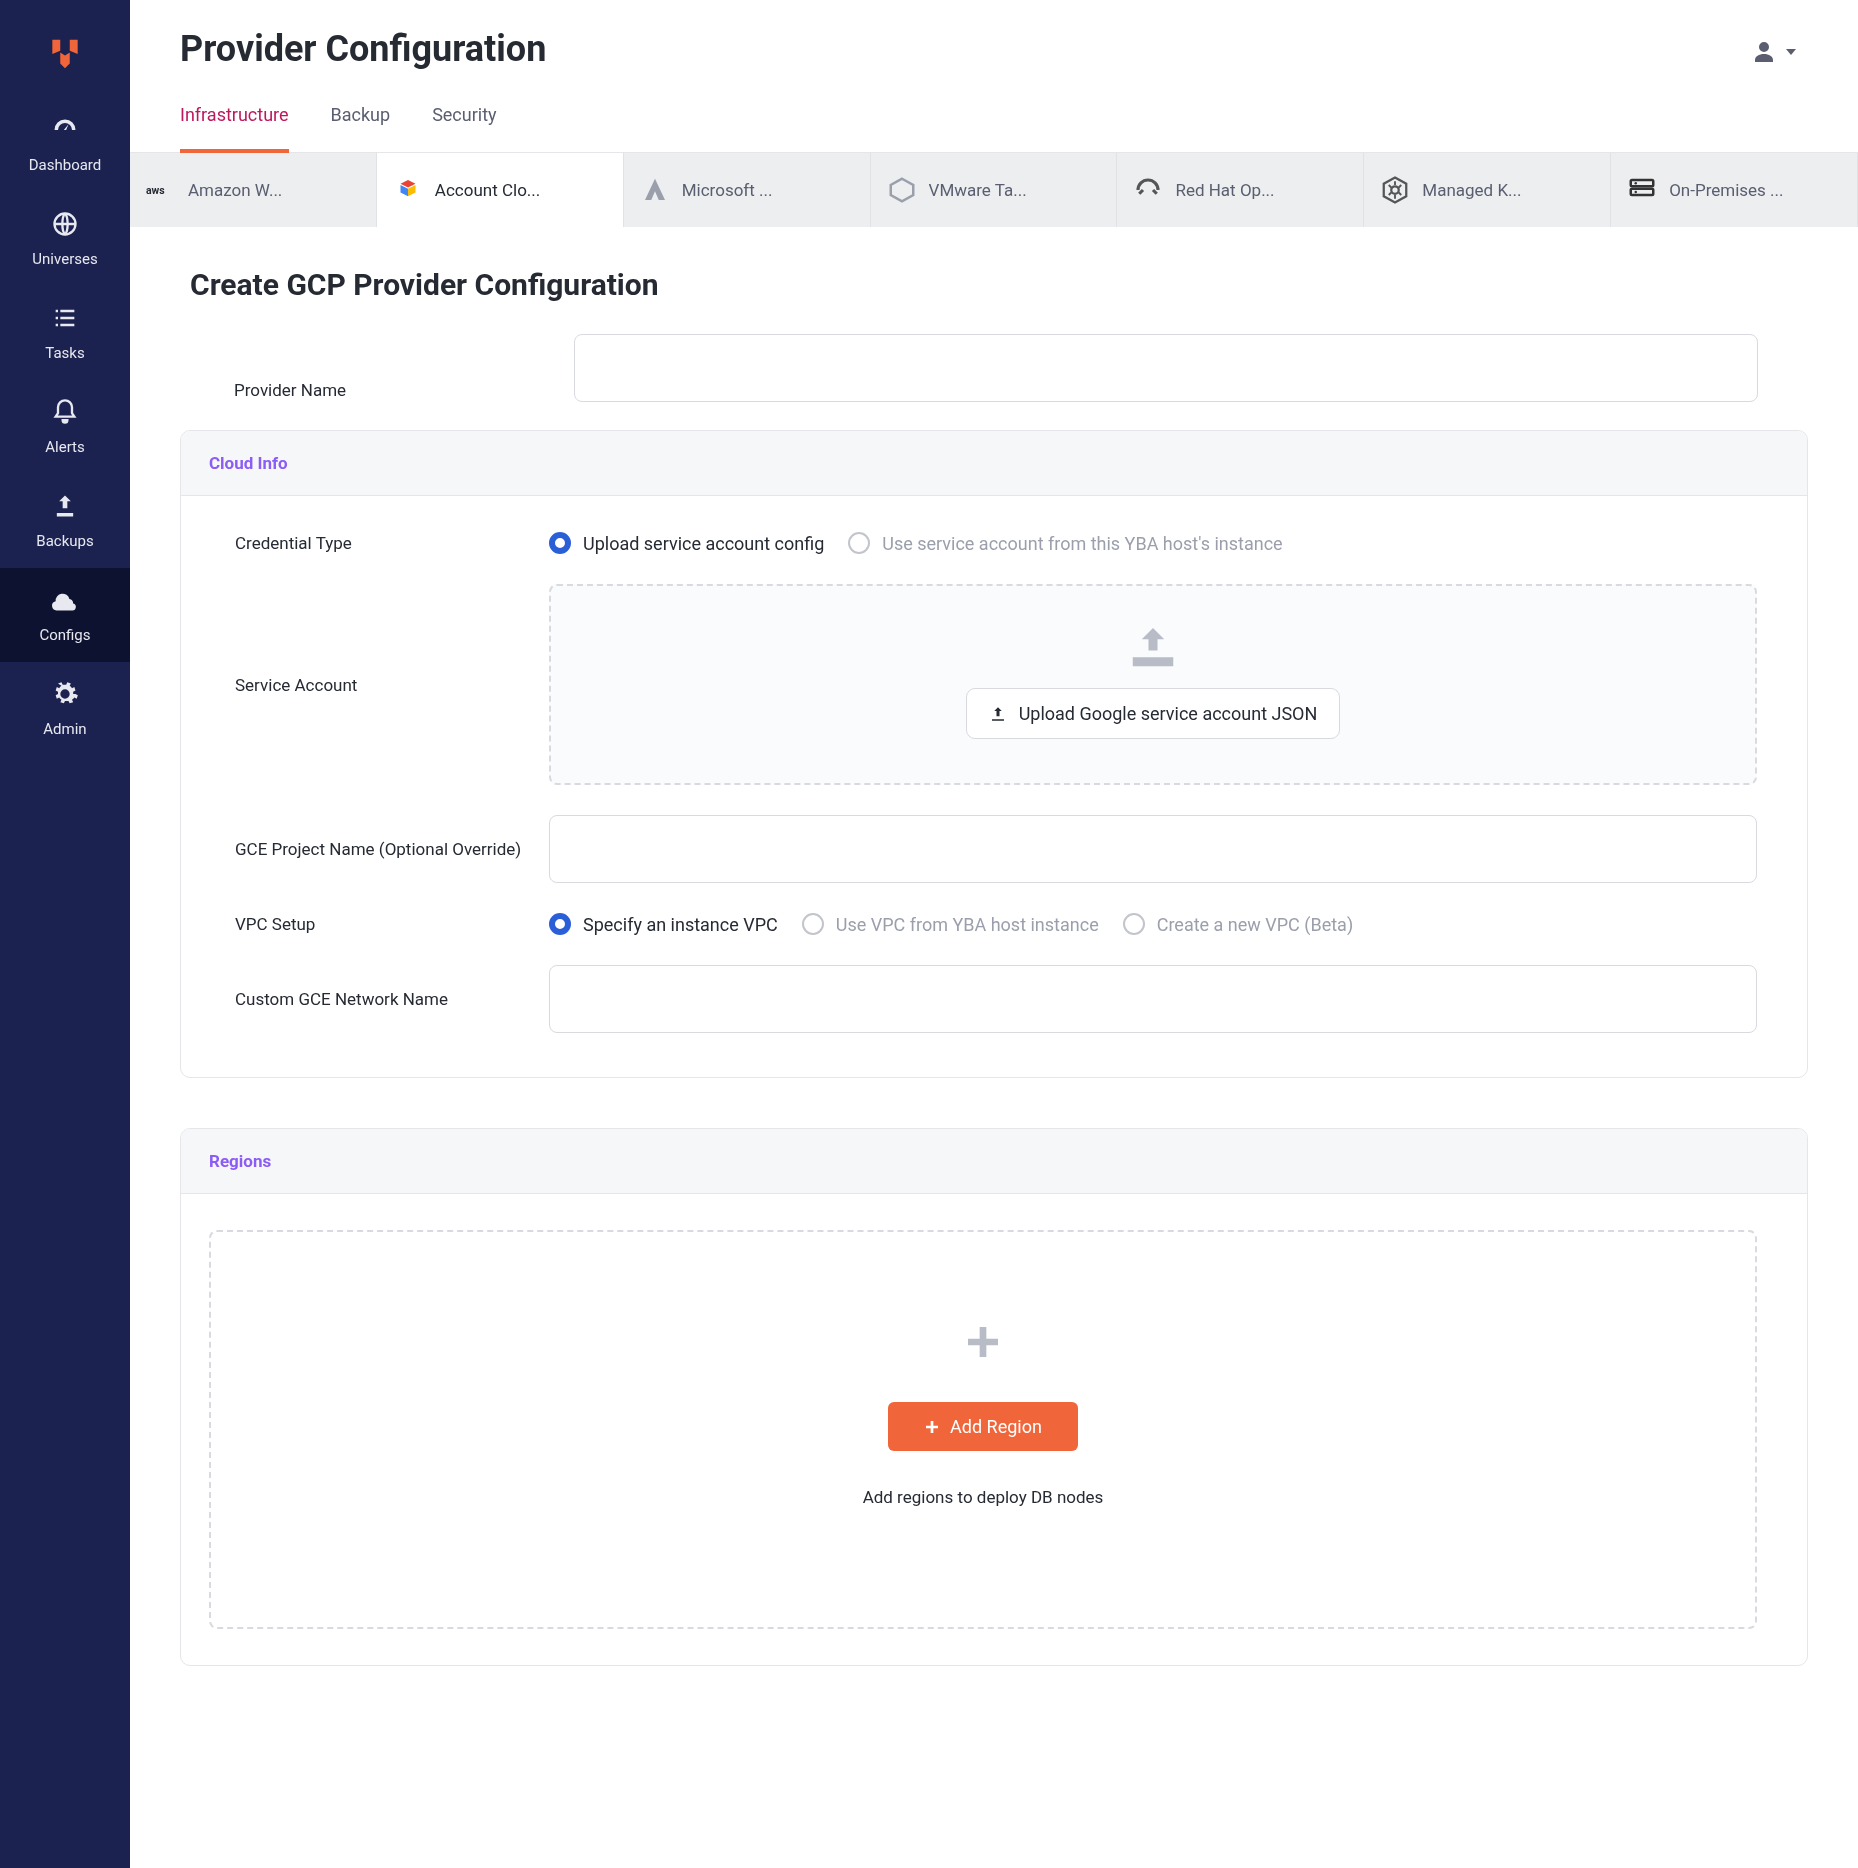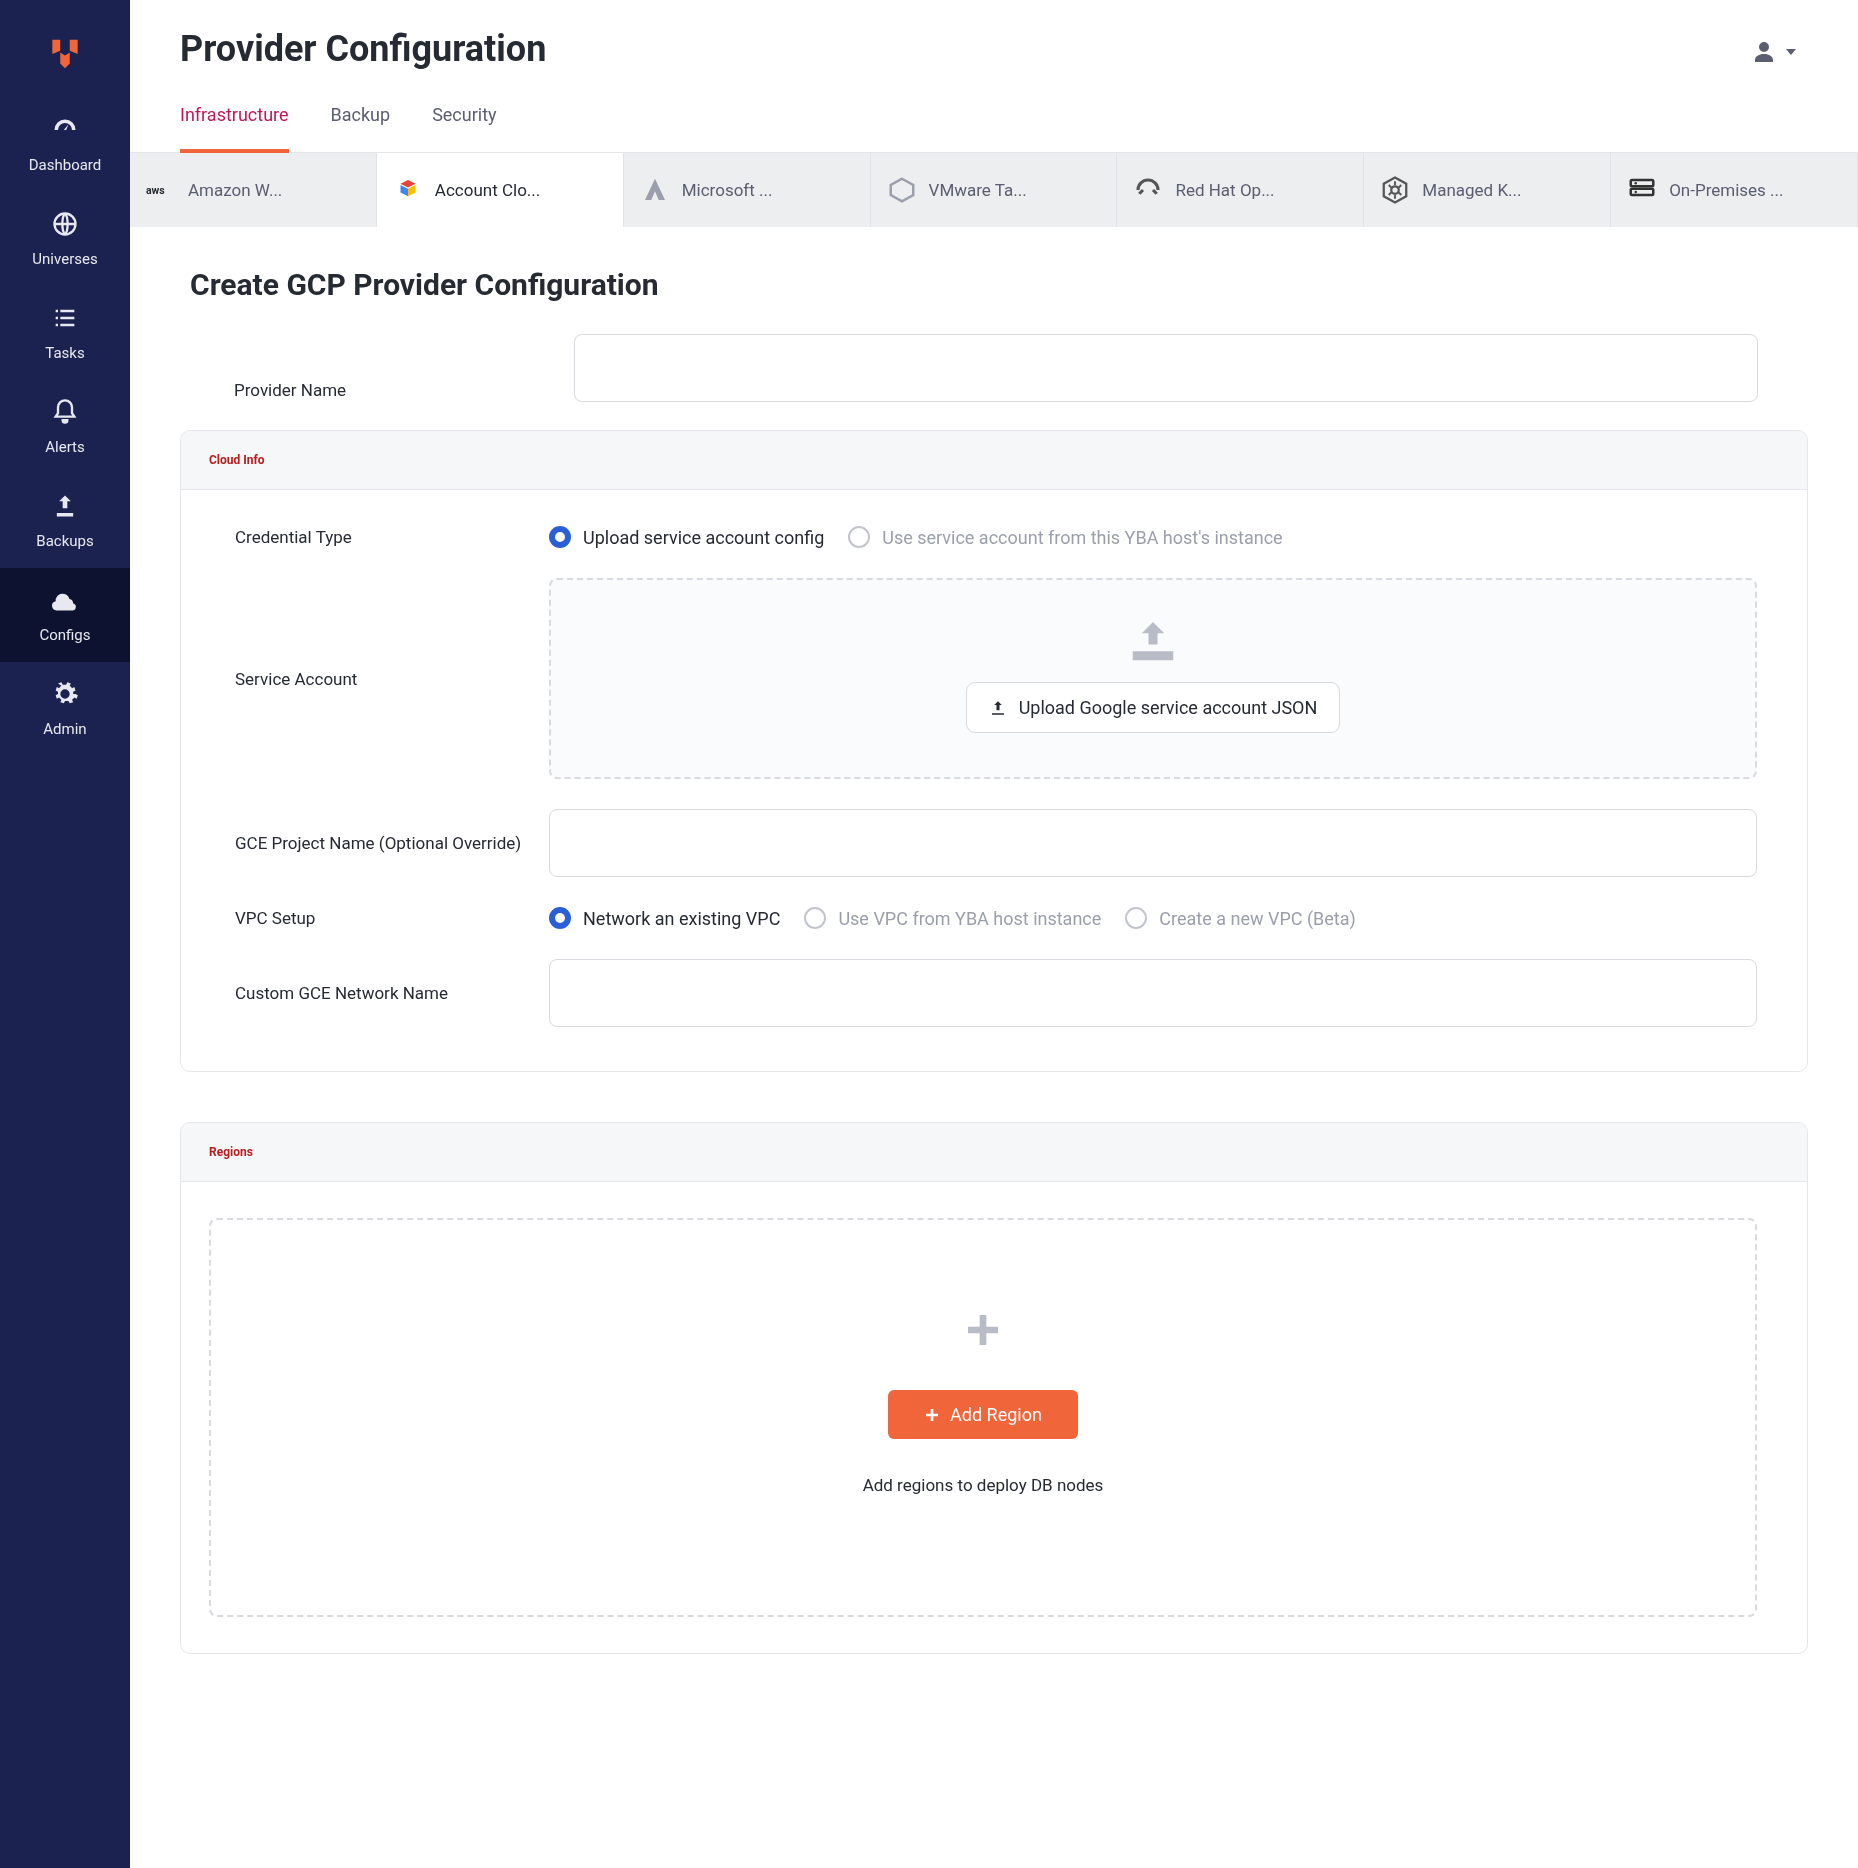--- a/index.html
+++ b/index.html
@@ -30,21 +30,21 @@
 .provider-tab { flex: 1; display: flex; align-items: center; gap: 12px; padding: 22px 16px; font-size: 17px; color: #5a5e70; cursor: pointer; border-right: 1px solid #e0e2e6; white-space: nowrap; overflow: hidden; text-overflow: ellipsis; min-width: 0; }
 .provider-tab span { overflow: hidden; text-overflow: ellipsis; }
 .provider-tab.active { background: #fff; color: #262a33; }
 .provider-tab svg, .provider-tab .picon { width: 30px; height: 30px; flex-shrink: 0; }
 
 
 .content { padding: 40px 50px; background: #fff; }
 .section-title { font-size: 30px; font-weight: 700; color: #262a33; margin-bottom: 32px; padding-left: 10px; }
 
 .panel { border: 1px solid #e6e6ea; border-radius: 10px; margin-bottom: 50px; overflow: hidden; }
-.panel-header { background: #f6f7f9; padding: 22px 28px; border-bottom: 1px solid #e6e6ea; font-size: 12px; font-weight: 700; color: #b91c1c; }
+.panel-header { background: #f6f7f9; padding: 22px 28px; border-bottom: 1px solid #e6e6ea; font-size: 17px; font-weight: 700; color: #8b5cf6; }
 .panel-body { padding: 36px 50px 36px 28px; }
 
 .form-row { display: flex; align-items: center; margin-bottom: 30px; }
 .form-row:last-child { margin-bottom: 8px; }
 .form-row.tall .form-label { align-self: center; }
 .form-label { width: 340px; font-size: 17px; color: #262a33; padding-left: 26px; flex-shrink: 0; }
 .form-control { flex: 1; }
 .text-input { width: 100%; height: 68px; border: 1px solid #d8dae0; border-radius: 8px; padding: 0 16px; font-size: 17px; }
 
 .radio-group { display: flex; flex-wrap: wrap; gap: 24px; align-items: center; }
@@ -242,21 +242,21 @@
         <div class="form-row">
           <div class="form-label">GCE Project Name (Optional Override)</div>
           <div class="form-control"><input type="text" class="text-input" style=""></div>
         </div>
 
         <div class="form-row">
           <div class="form-label">VPC Setup</div>
           <div class="form-control radio-group">
             <label class="radio-item">
               <span class="radio-circle"></span>
-              <span class="radio-label">Network an existing VPC</span>
+              <span class="radio-label">Specify an instance VPC</span>
             </label>
             <label class="radio-item disabled">
               <span class="radio-circle unchecked"></span>
               <span class="radio-label">Use VPC from YBA host instance</span>
             </label>
             <label class="radio-item disabled">
               <span class="radio-circle unchecked"></span>
               <span class="radio-label">Create a new VPC (Beta)</span>
             </label>
           </div>

